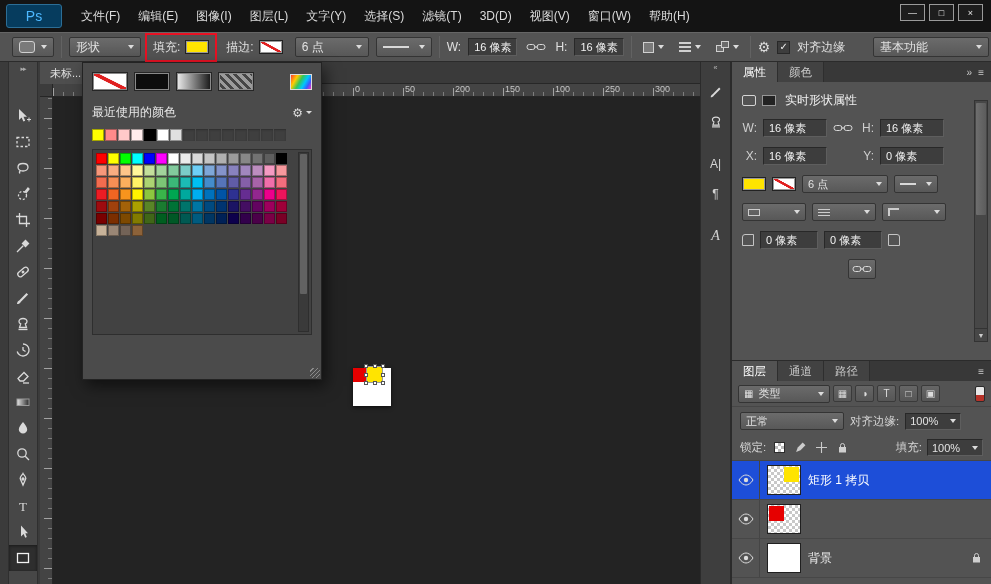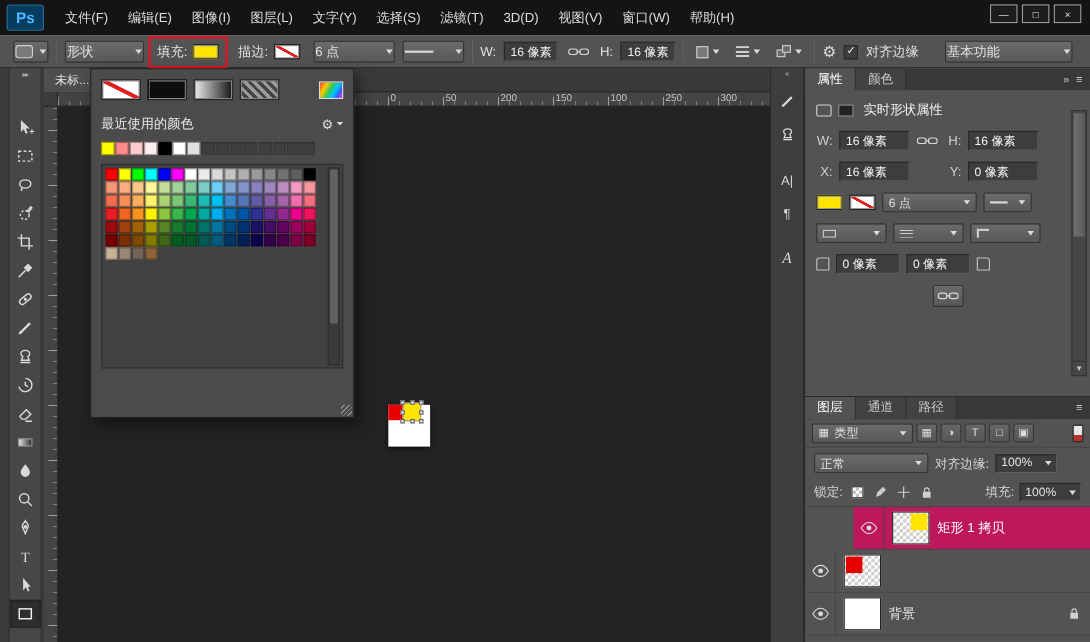--- a/index.html
+++ b/index.html
@@ -9,39 +9,39 @@
     background: #535353;
     font-family: "Liberation Sans", "DejaVu Sans", sans-serif;
     font-size: 12px;
     color: #e2e2e2;
     -webkit-user-select: none; user-select: none;
   }
 
   
   #menubar { position:absolute; left:0; top:0; width:991px; height:32px;
     background:#141414; display:flex; align-items:center; }
-  .ps-logo { width:34px; height:24px; margin:0 10px 0 6px; border-radius:3px;
-    background:#063c5e; border:1px solid #2c6e96; color:#4db8ff; font-weight:bold;
+  .ps-logo { width:56px; height:24px; margin:0 10px 0 6px; border-radius:3px;
+    background:#063c5e; border:1px solid #2c6e96; color:#4db8ff; font-weight:normal;
     font-size:14px; display:flex; align-items:center; justify-content:center; }
   #menu-items { display:flex; align-items:center; height:100%; }
   .menu-item { padding:0 9px; line-height:32px; color:#dcdcdc; font-size:12px; cursor:default; }
   .win-controls { margin-left:auto; margin-right:8px; display:flex; gap:4px; align-self:flex-start; margin-top:4px; }
   .win-btn { width:25px; height:17px; border:1px solid #9a9a9a; background:#1d1d1d;
     color:#e8e8e8; font-size:9px; display:flex; align-items:center; justify-content:center; }
 
   
   #optionsbar { position:absolute; left:0; top:32px; width:991px; height:30px;
     background:#535353; border-top:1px solid #656565; border-bottom:1px solid #2b2b2b;
     display:flex; align-items:center; gap:7px; padding:0 0 0 12px; }
   .lbl { color:#e0e0e0; font-size:12px; white-space:nowrap; }
   .sep { width:1px; height:22px; background:#414141; border-right:1px solid #626262; }
   .arr { width:0; height:0; border-left:3.5px solid transparent; border-right:3.5px solid transparent;
     border-top:4.5px solid #dcdcdc; margin-left:auto; }
   .arr.tiny { border-top-width:3.5px; }
-  .ob-combo { height:20px; display:flex; align-items:center; gap:6px; padding:0 1px;
+  .ob-combo { height:20px; display:flex; align-items:center; gap:6px; padding:0 6px;
     background:linear-gradient(#6b6b6b,#585858); border:1px solid #343434; border-radius:2px; }
   .tp-ic { width:16px; height:12px; border:1px solid #d0d0d0; border-radius:3px; background:#7a7a7a; }
   .ob-group { position:relative; display:flex; align-items:center; gap:5px; padding:3px 5px; }
   .chip { width:24px; height:14px; border:1px solid #222; box-shadow:inset 0 0 0 1px #9a9a9a; display:inline-block; }
   .none-chip { background:linear-gradient(to top right,#fff 43%,#e02020 45%,#e02020 55%,#fff 57%) !important; }
   .annotation { position:absolute; left:-3px; top:-3px; right:-3px; bottom:-3px;
     border:2px solid #e81123; pointer-events:none; }
   .line-ic { width:26px; height:2px; background:#d8d8d8; }
   .well { background:#3d3d3d; border:1px solid; border-color:#282828 #5e5e5e #5e5e5e #282828;
     height:18px; padding:0 5px; font-size:11px; color:#f2f2f2; display:inline-flex; align-items:center; white-space:nowrap; }
@@ -194,21 +194,21 @@
   .checker { background-image:
       linear-gradient(45deg,#c8c8c8 25%,transparent 25%,transparent 75%,#c8c8c8 75%),
       linear-gradient(45deg,#c8c8c8 25%,transparent 25%,transparent 75%,#c8c8c8 75%);
     background-size:8px 8px; background-position:0 0,4px 4px; background-color:#fff; }
   .checker-mini { width:11px; height:11px; background-image:
       linear-gradient(45deg,#bbb 25%,transparent 25%,transparent 75%,#bbb 75%),
       linear-gradient(45deg,#bbb 25%,transparent 25%,transparent 75%,#bbb 75%);
     background-size:6px 6px; background-position:0 0,3px 3px; background-color:#fff;
     border:1px solid #2c2c2c; }
   .layer-row { height:39px; display:flex; align-items:center; border-bottom:1px solid #474747; }
-  .layer-row.selected { background:#be185d;margin-left:44px; }
+  .layer-row.selected { background:#1d4ed8; }
   .layer-row.selected .layer-name { color:#fff; }
   .eye-cell { width:28px; height:100%; border-right:1px solid #454545; display:flex;
     align-items:center; justify-content:center; flex:0 0 28px; }
   .thumb { width:34px; height:30px; margin:0 7px; position:relative; border:1px solid #202020;
     background-size:6px 6px; background-position:0 0,3px 3px; flex:0 0 34px; }
   .thumb-overlay { position:absolute; width:15px; height:15px; }
   .thumb-overlay.tr { top:1px; right:1px; }
   .thumb-overlay.tl { top:1px; left:1px; }
   .layer-name { flex:1; font-size:12px; color:#e8e8e8; white-space:nowrap; overflow:hidden; }
   .lock-ic { margin-right:10px; flex:0 0 auto; }
@@ -293,21 +293,21 @@
       </span>
     <span class="arr"></span>
   </div>
   <div class="sep"></div>
   <span class="gear">⚙</span>
   <span class="checkbox">
       <i>✓</i>
     </span>
   <span class="lbl">对齐边缘</span>
   <div class="flex-sp"></div>
-  <div class="ob-combo" style="width:116px; margin-right:16px">
+  <div class="ob-combo" style="width:116px; margin-right:2px">
     <span>基本功能</span>
     <span class="arr"></span>
   </div>
 </div>
 
 <div id="toolbar-rail"></div>
 <div id="toolbar">
   <div class="toolbar-head">▸▸</div>
   <div class="tools">
     <div class="tool">

